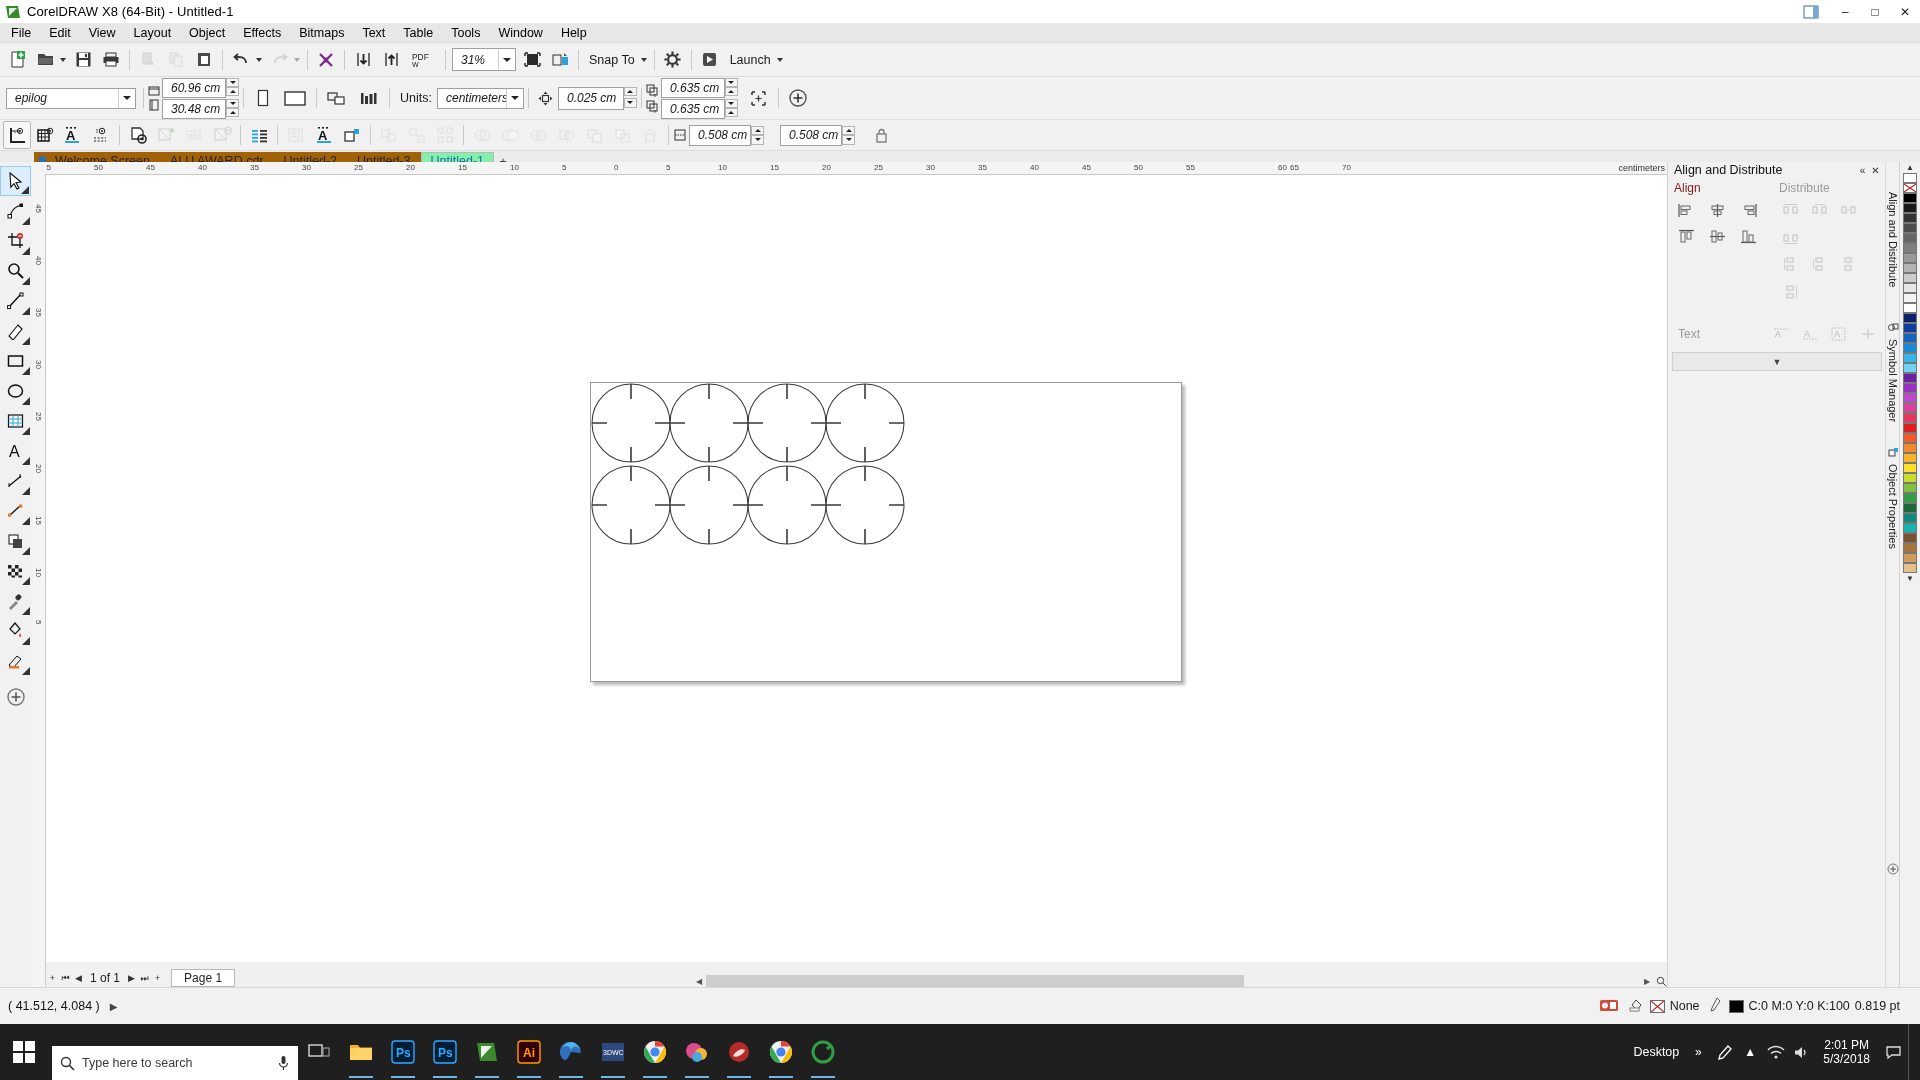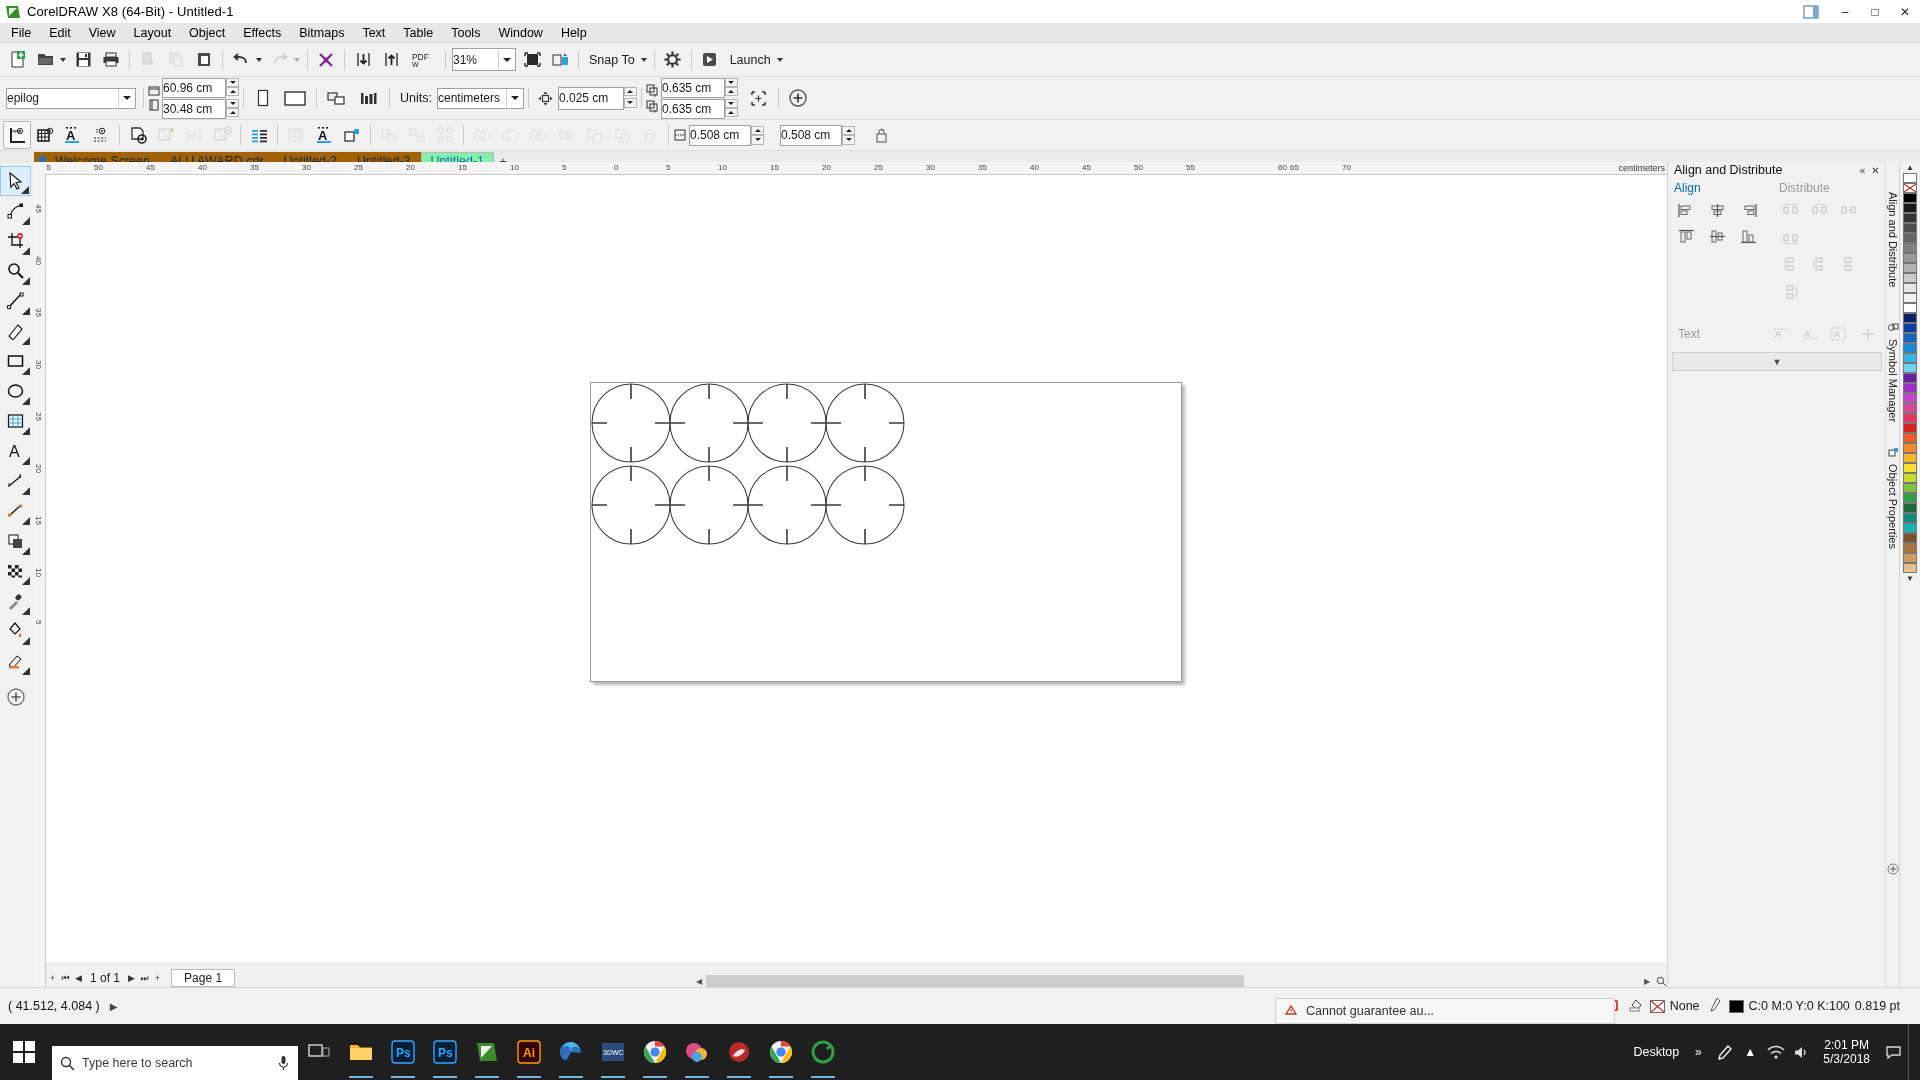--- a/index.html
+++ b/index.html
@@ -32,21 +32,21 @@
   .tb-view{height:30px;padding-left:3px;}
   .tbtn{width:26px;height:26px;display:flex;align-items:center;justify-content:center;border:1px solid transparent;border-radius:2px;position:relative;}
   .tbtn.wide{width:34px;}
   .tbtn.dis{opacity:.35;}
   .sep{width:1px;height:20px;background:#c8c8c8;margin:0 4px;}
   .caret{width:0;height:0;border-left:3.5px solid transparent;border-right:3.5px solid transparent;border-top:4px solid #333;margin-left:1px;}
   .dropbtn{display:flex;align-items:center;height:26px;padding-right:3px;}
 
   
   .combo{height:21px;border:1px solid #a0a0a0;background:#fff;display:flex;align-items:center;font-size:12px;position:relative;}
-  .combo .val{padding:0 0;flex:1;white-space:nowrap;overflow:hidden;}
+  .combo .val{padding:0 8px;flex:1;white-space:nowrap;overflow:hidden;font-style:italic;}
   .combo .arrow{width:16px;height:19px;display:flex;align-items:center;justify-content:center;border-left:1px solid #cfcfcf;background:#fff;}
   .combo .arrow::after{content:"";width:0;height:0;border-left:4px solid transparent;border-right:4px solid transparent;border-top:4.5px solid #222;}
   .spin{display:flex;flex-direction:column;width:13px;height:21px;justify-content:space-between;}
   .spin div{height:9.5px;display:flex;align-items:center;justify-content:center;border:1px solid #b5b5b5;background:#f5f5f5;box-sizing:border-box;}
   .spin .up::after{content:"";border-left:3px solid transparent;border-right:3px solid transparent;border-bottom:3.5px solid #222;}
   .spin .dn::after{content:"";border-left:3px solid transparent;border-right:3px solid transparent;border-top:3.5px solid #222;}
   .lbl{font-size:12.5px;margin:0 5px 0 6px;}
 
   
   .tabbar{height:19px;background:#ebebeb;display:flex;align-items:flex-end;border-bottom:1px solid #c9c9c9;padding-left:34px;position:relative;}
@@ -86,21 +86,21 @@
   
   .pagenav{position:absolute;left:46px;bottom:0;height:20px;display:flex;align-items:center;font-size:12px;color:#222;background:#f1f1f1;}
   .pn-btn{width:13px;height:15px;display:flex;align-items:center;justify-content:center;font-size:9px;color:#333;}
   .pn-tab{height:16px;line-height:16px;padding:0 12px;background:#fff;border:1px solid #b9b9b9;font-size:12px;margin-left:7px;}
 
   
   .docker{position:absolute;right:34px;top:0;width:218px;bottom:0;background:#f1f1f1;border-left:1px solid #d2d2d2;}
   .docker-head{height:16px;display:flex;align-items:center;padding:0 4px 0 6px;font-size:12.5px;color:#111;}
   .docker-head .sp{flex:1;}
   .dk-ic{width:13px;height:13px;display:flex;align-items:center;justify-content:center;font-size:10px;color:#333;}
-  .dk-section{font-size:12px;color:#0369a1;padding:3px 0 2px 6px;}
+  .dk-section{font-size:12px;color:#7f1d1d;padding:3px 0 2px 6px;}
   .dk-grid{display:flex;flex-wrap:wrap;gap:2px;padding:0 4px;}
   .dk-btn{width:27px;height:24px;border:1px solid transparent;display:flex;align-items:center;justify-content:center;}
   .dk-row{display:flex;align-items:center;padding:2px 4px;}
   .dk-text{font-size:12px;color:#9a9a9a;padding-left:6px;}
   .dk-combo{height:17px;background:#e9e9e9;border:1px solid #cfcfcf;display:flex;align-items:center;justify-content:center;margin:3px 4px;}
 
   
   .dk-tabs{position:absolute;right:20px;top:0;width:14px;bottom:0;background:#f1f1f1;border-left:1px solid #dcdcdc;}
   .dk-vtab{writing-mode:vertical-rl;font-size:11px;color:#222;padding:6px 1px;text-align:center;}
 
@@ -1215,29 +1215,20 @@
         <svg width="14" height="15" viewBox="0 0 14 15">
             <path d="M7 1l3 3-6 9-3 1 1-3z" fill="none" stroke="#555"></path>
           </svg>
       </span>
       <span class="sw-box" style="background:#000;"></span>
       <span>C:0 M:0 Y:0 K:100</span>
       <span>0.819 pt</span>
     </div>
   </div>
 
-  <div class="toast">
-    <span style="margin-right:7px;">
-      <svg width="15" height="14" viewBox="0 0 15 14">
-          <path d="M2 11l5-8 5 8z" fill="none" stroke="#c03a2b" stroke-width="1.3"></path>
-          <path d="M7 6v2.5" stroke="#c03a2b" stroke-width="1.3"></path>
-        </svg>
-    </span>
-    <span>Cannot guarantee au...</span>
-  </div>
 
   <div class="taskbar">
     <div class="start">
       <svg width="22" height="22" viewBox="0 0 22 22">
           <rect x="0" y="0" width="10" height="10" fill="#fff"></rect>
           <rect x="12" y="0" width="10" height="10" fill="#fff"></rect>
           <rect x="0" y="12" width="10" height="10" fill="#fff"></rect>
           <rect x="12" y="12" width="10" height="10" fill="#fff"></rect>
         </svg>
     </div>

